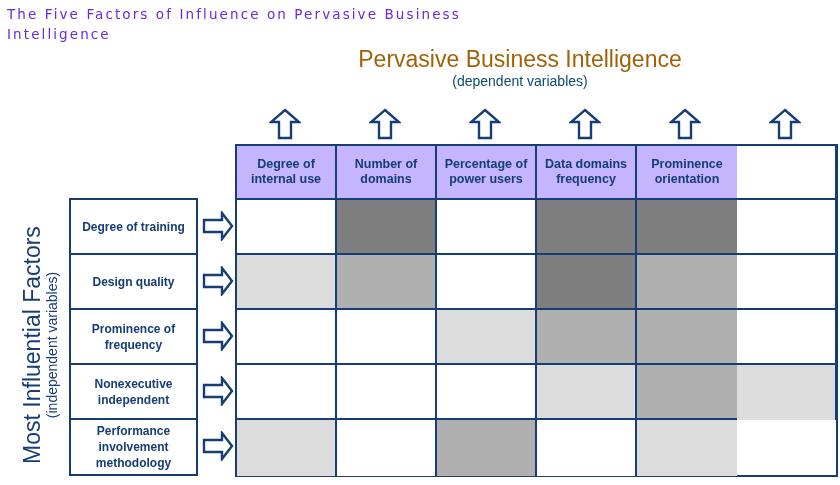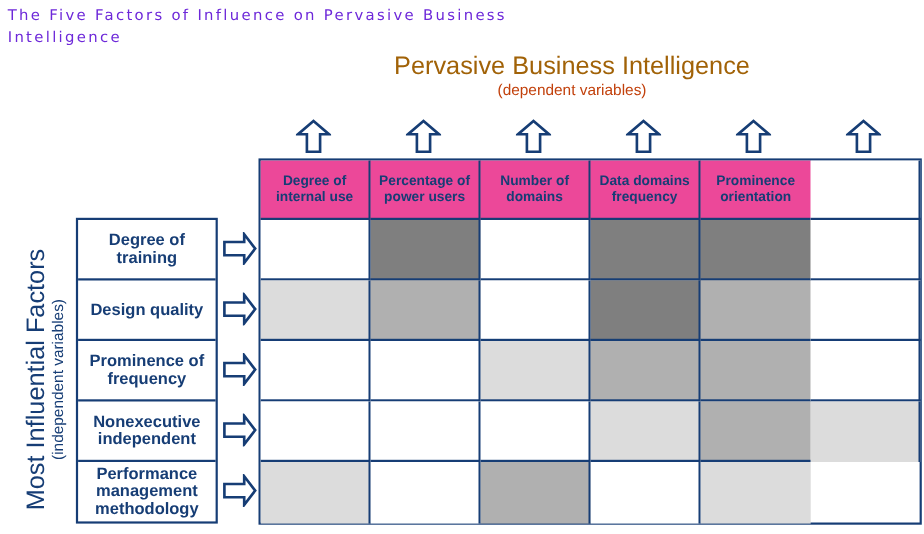--- a/index.html
+++ b/index.html
@@ -9,21 +9,21 @@
     font-family: "DejaVu Sans Mono", monospace; font-size: 14.5px; line-height: 20px;
     letter-spacing: 1.3px; color: #6d28d9;
   }
   .title-text { font-family: "DejaVu Sans", sans-serif; font-size: 13.5px; letter-spacing: 2.1px; }
   .dep-title {
     position: absolute; left: 335px; top: 46px; width: 370px; text-align: center;
     font-family: "Liberation Sans", sans-serif; font-size: 23px; color: #a16207; line-height: 26px;
   }
   .dep-sub {
     position: absolute; left: 335px; top: 73px; width: 370px; text-align: center;
-    font-family: "Liberation Sans", sans-serif; font-size: 14px; color: #c2410c;
+    font-family: "Liberation Sans", sans-serif; font-size: 14px; color: #0c4a6e;
   }
   .ind-axis {
     position: absolute; left: 20px; top: 480px; transform-origin: 0 0; transform: rotate(-90deg);
     width: 270px; text-align: center;
   }
   .ind-title { font-family: "Liberation Sans", sans-serif; font-size: 23px; color: #163d75; line-height: 24px; white-space: nowrap; }
   .ind-sub { font-family: "Liberation Sans", sans-serif; font-size: 14px; color: #163d75; line-height: 16px; white-space: nowrap; }
   .up-arrow { position: absolute; top: 108px; width: 32px; height: 32px; }
   .right-arrow { position: absolute; left: 202px; width: 32px; height: 30px; }
   .grid {
@@ -32,30 +32,30 @@
     grid-template-columns: 100px 100px 100px 100px 100px 100px;
     grid-template-rows: 54px 55px 55px 55px 55px 56px;
     border: 2px solid #163d75; box-sizing: border-box; width: 603px; height: 333px;
   }
   .cell { border-right: 2.5px solid #163d75; border-bottom: 2.5px solid #163d75; box-sizing: border-box; }
   .cell.last-col { border-right: none; }
   .cell.last-row { border-bottom: none; }
   .hdr {
     display: flex; align-items: center; justify-content: center; text-align: center;
     font-family: "Liberation Sans", sans-serif; font-weight: bold; font-size: 12.5px; line-height: 15px; color: #163d75;
-    background: #ec4899; padding: 0 3px;
+    background: #c4b5fd; padding: 0 3px;
   }
   .factors {
     position: absolute; left: 69px; top: 198px; width: 129px; height: 278px;
     border: 2px solid #163d75; box-sizing: border-box;
     display: grid; grid-template-rows: 55px 55px 55px 55px 54px;
   }
   .factor {
     display: flex; align-items: center; justify-content: center; text-align: center;
-    font-family: "Liberation Sans", sans-serif; font-weight: bold; font-size: 15px; line-height: 16px; color: #163d75;
+    font-family: "Liberation Sans", sans-serif; font-weight: bold; font-size: 12px; line-height: 16px; color: #163d75;
     border-bottom: 2.5px solid #163d75; box-sizing: border-box; padding: 0 4px;
   }
   .factor.last { border-bottom: none; }
 </style>
 </head>
 <body>
 
 <div class="page-title">
   <span class="title-text">The Five Factors of Influence on Pervasive Business Intelligence</span>
 </div>
@@ -105,27 +105,27 @@
     <svg class="right-arrow" viewBox="0 0 32 30" style="top: 431px;">
       <path d="M2 9 L20 9 L20 2 L30 15 L20 28 L20 21 L2 21 Z" fill="#fff" stroke="#163d75" stroke-width="2.4"></path>
     </svg>
   </div>
 
 <div class="factors" id="factors">
     <div class="factor">Degree of training</div>
     <div class="factor">Design quality</div>
     <div class="factor">Prominence of frequency</div>
     <div class="factor">Nonexecutive independent</div>
-    <div class="factor last">Performance management methodology</div>
+    <div class="factor last">Performance involvement methodology</div>
   </div>
 
 <div class="grid" id="grid">
     <div class="cell hdr">Degree of internal use</div>
+    <div class="cell hdr">Number of domains</div>
     <div class="cell hdr">Percentage of power users</div>
-    <div class="cell hdr">Number of domains</div>
     <div class="cell hdr">Data domains frequency</div>
     <div class="cell hdr last-col">Prominence orientation</div>
     <div class="cell" style="background: rgb(255, 255, 255);"></div>
     <div class="cell" style="background: rgb(255, 255, 255);"></div>
     <div class="cell" style="background: rgb(127, 127, 127);"></div>
     <div class="cell" style="background: rgb(255, 255, 255);"></div>
     <div class="cell" style="background: rgb(127, 127, 127);"></div>
     <div class="cell last-col" style="background: rgb(127, 127, 127);"></div>
     <div class="cell" style="background: rgb(255, 255, 255);"></div>
     <div class="cell" style="background: rgb(220, 220, 220);"></div>

